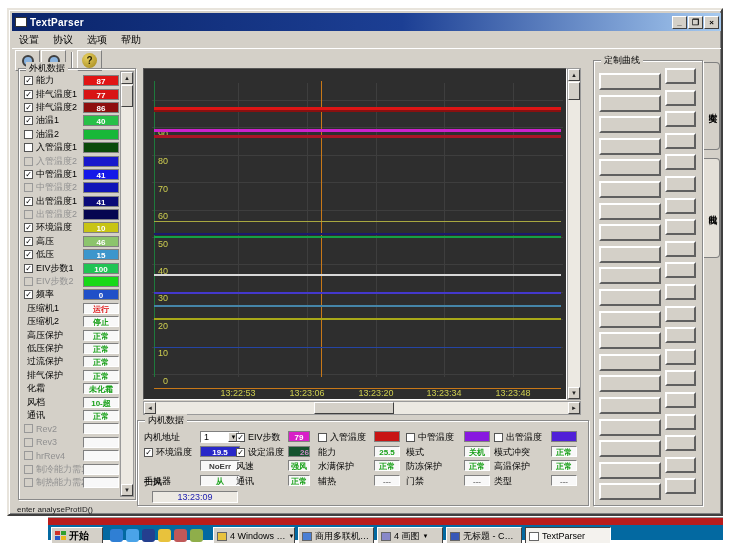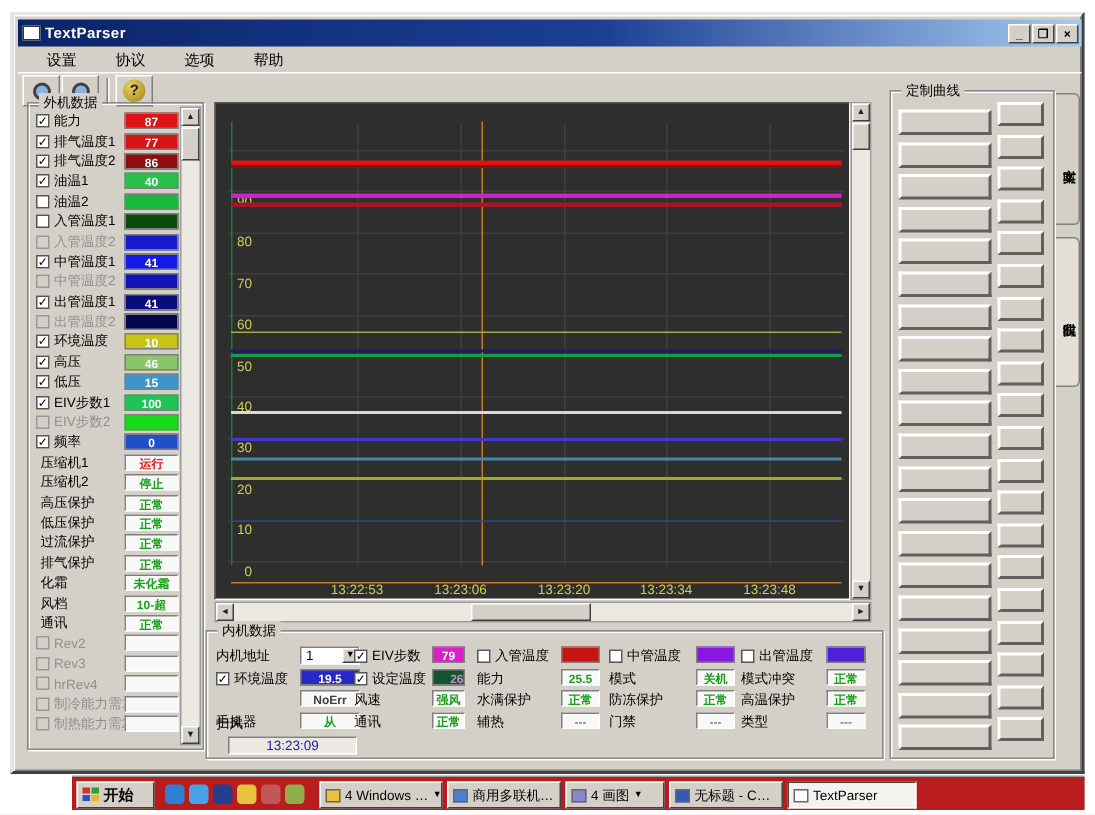--- a/index.html
+++ b/index.html
@@ -12,21 +12,21 @@
     box-shadow: inset 1px 1px 0 #fff, inset -1px -1px 0 #808080; }
   #titlebar { left:3px; top:3px; width:709px; height:18px;
     background: linear-gradient(90deg,#0a246a 0%,#1c3f94 55%,#a6caf0 100%);
     display:flex; align-items:center; padding:0 2px; }
   #title-icon { width:12px; height:10px; background:#fff; border:1px solid #333; margin:0 3px 0 1px; }
   #title-text { color:#fff; font-size:10px; font-weight:bold; flex:1; letter-spacing:.3px; }
   .tbtn { width:15px; height:13px; background:#d4d0c8; border:1px solid;
     border-color:#fff #404040 #404040 #fff; font-size:8px; line-height:11px;
     text-align:center; margin-left:1px; font-weight:bold; color:#000; }
   #menubar { left:3px; top:21px; width:709px; height:17px; display:flex; align-items:center; }
-  .menu-item { font-size:10px; padding:1px 7px; color:#000;margin-left:12px; }
+  .menu-item { font-size:10px; padding:1px 7px; color:#000; }
   #toolbar { left:3px; top:38px; width:709px; height:24px; border-top:1px solid #fff; display:flex; align-items:center; padding-left:3px; }
   .toolbtn { width:25px; height:21px; background:#d4d0c8; border:1px solid;
     border-color:#fff #808080 #808080 #fff; margin-right:1px; display:flex; align-items:center; justify-content:center; }
   .toolsep { width:2px; height:18px; border-left:1px solid #808080; border-right:1px solid #fff; margin:0 4px; }
   
   .group { border:1px solid #8a8a8a; box-shadow:1px 1px 0 #fff, inset 1px 1px 0 #fff; }
   .group-label { position:absolute; top:-7px; left:7px; background:#d4d0c8; font-size:9px; padding:0 3px; color:#000; }
   
   #left-panel { left:9px; top:58px; width:118px; height:432px; }
   #left-list { position:absolute; left:2px; top:5px; right:16px; bottom:3px; }
@@ -69,22 +69,22 @@
   #addr-dd { position:absolute; width:40px; height:12px; background:#fff; border:1px solid;
     border-color:#808080 #fff #fff #808080; font-size:9px; line-height:11px; padding-left:3px; }
   #addr-dd .dda { position:absolute; right:0; top:0; width:11px; height:10px; background:#d4d0c8;
     border:1px solid; border-color:#fff #404040 #404040 #fff; font-size:6px; text-align:center; line-height:9px; }
   #bp-time { position:absolute; left:14px; top:70px; width:86px; height:12px; background:#ece9e2;
     border:1px solid; border-color:#808080 #fff #fff #808080; color:#2020b0; font-size:9px;
     text-align:center; line-height:11px; }
   
   #statusbar { left:4px; top:495px; width:708px; height:11px; font-size:8px; color:#222; padding-left:4px; }
   
-  #taskbar { left:48px; top:518px; width:675px; height:22px; background:#b91c1c;
-    border-top:1px solid #b91c1c; box-shadow:0 -1px 0 #9a9a9a; }
+  #taskbar { left:48px; top:518px; width:675px; height:22px; background:#0369a1;
+    border-top:7px solid #b91c1c; box-shadow:0 -1px 0 #9a9a9a; }
   #start-btn { position:absolute; left:3px; top:2px; width:52px; height:18px; background:#d4d0c8;
     border:1px solid; border-color:#fff #404040 #404040 #fff; display:flex; align-items:center;
     font-size:10px; font-weight:bold; padding-left:3px; }
   .winflag { width:11px; height:10px; display:grid; grid-template-columns:5px 5px; grid-template-rows:4px 4px;
     gap:1px; margin-right:3px; }
   .winflag i { display:block; }
   .ql-icon { position:absolute; top:4px; width:13px; height:13px; border-radius:3px; }
   .task-btn { position:absolute; top:2px; height:18px; background:#d4d0c8; border:1px solid;
     border-color:#fff #404040 #404040 #fff; display:flex; align-items:center; font-size:9px;
     padding:0 3px; white-space:nowrap; overflow:hidden; }
@@ -479,20 +479,21 @@
       <div class="brow-label" style="left: 356px; top: 39px;">
         <span>高温保护</span>
       </div>
       <span class="bbadge sunken" style="left: 413px; top: 39px; width: 26px; background: rgb(248, 248, 248); color: rgb(24, 160, 24);">正常</span>
       <div class="brow-label" style="left: 356px; top: 53.5px;">
         <span>类型</span>
       </div>
       <span class="bbadge sunken" style="left: 413px; top: 53.5px; width: 26px; background: rgb(248, 248, 248); color: rgb(128, 128, 128);">---</span>
     </div>
 
+  <div id="statusbar" class="abs">enter analyseProtID()</div>
 <div class="vtab" style="top: 52px; height: 88px;">实时文本</div>
     <div class="vtab active" style="top: 148px; height: 100px;">实时曲线</div>
   </div>
 
 <div id="taskbar" class="abs">
   <div id="start-btn">
     <span class="winflag">
       <i style="background:#d03028"></i>
         <i style="background:#30a030"></i>
         <i style="background:#2858c8"></i>

